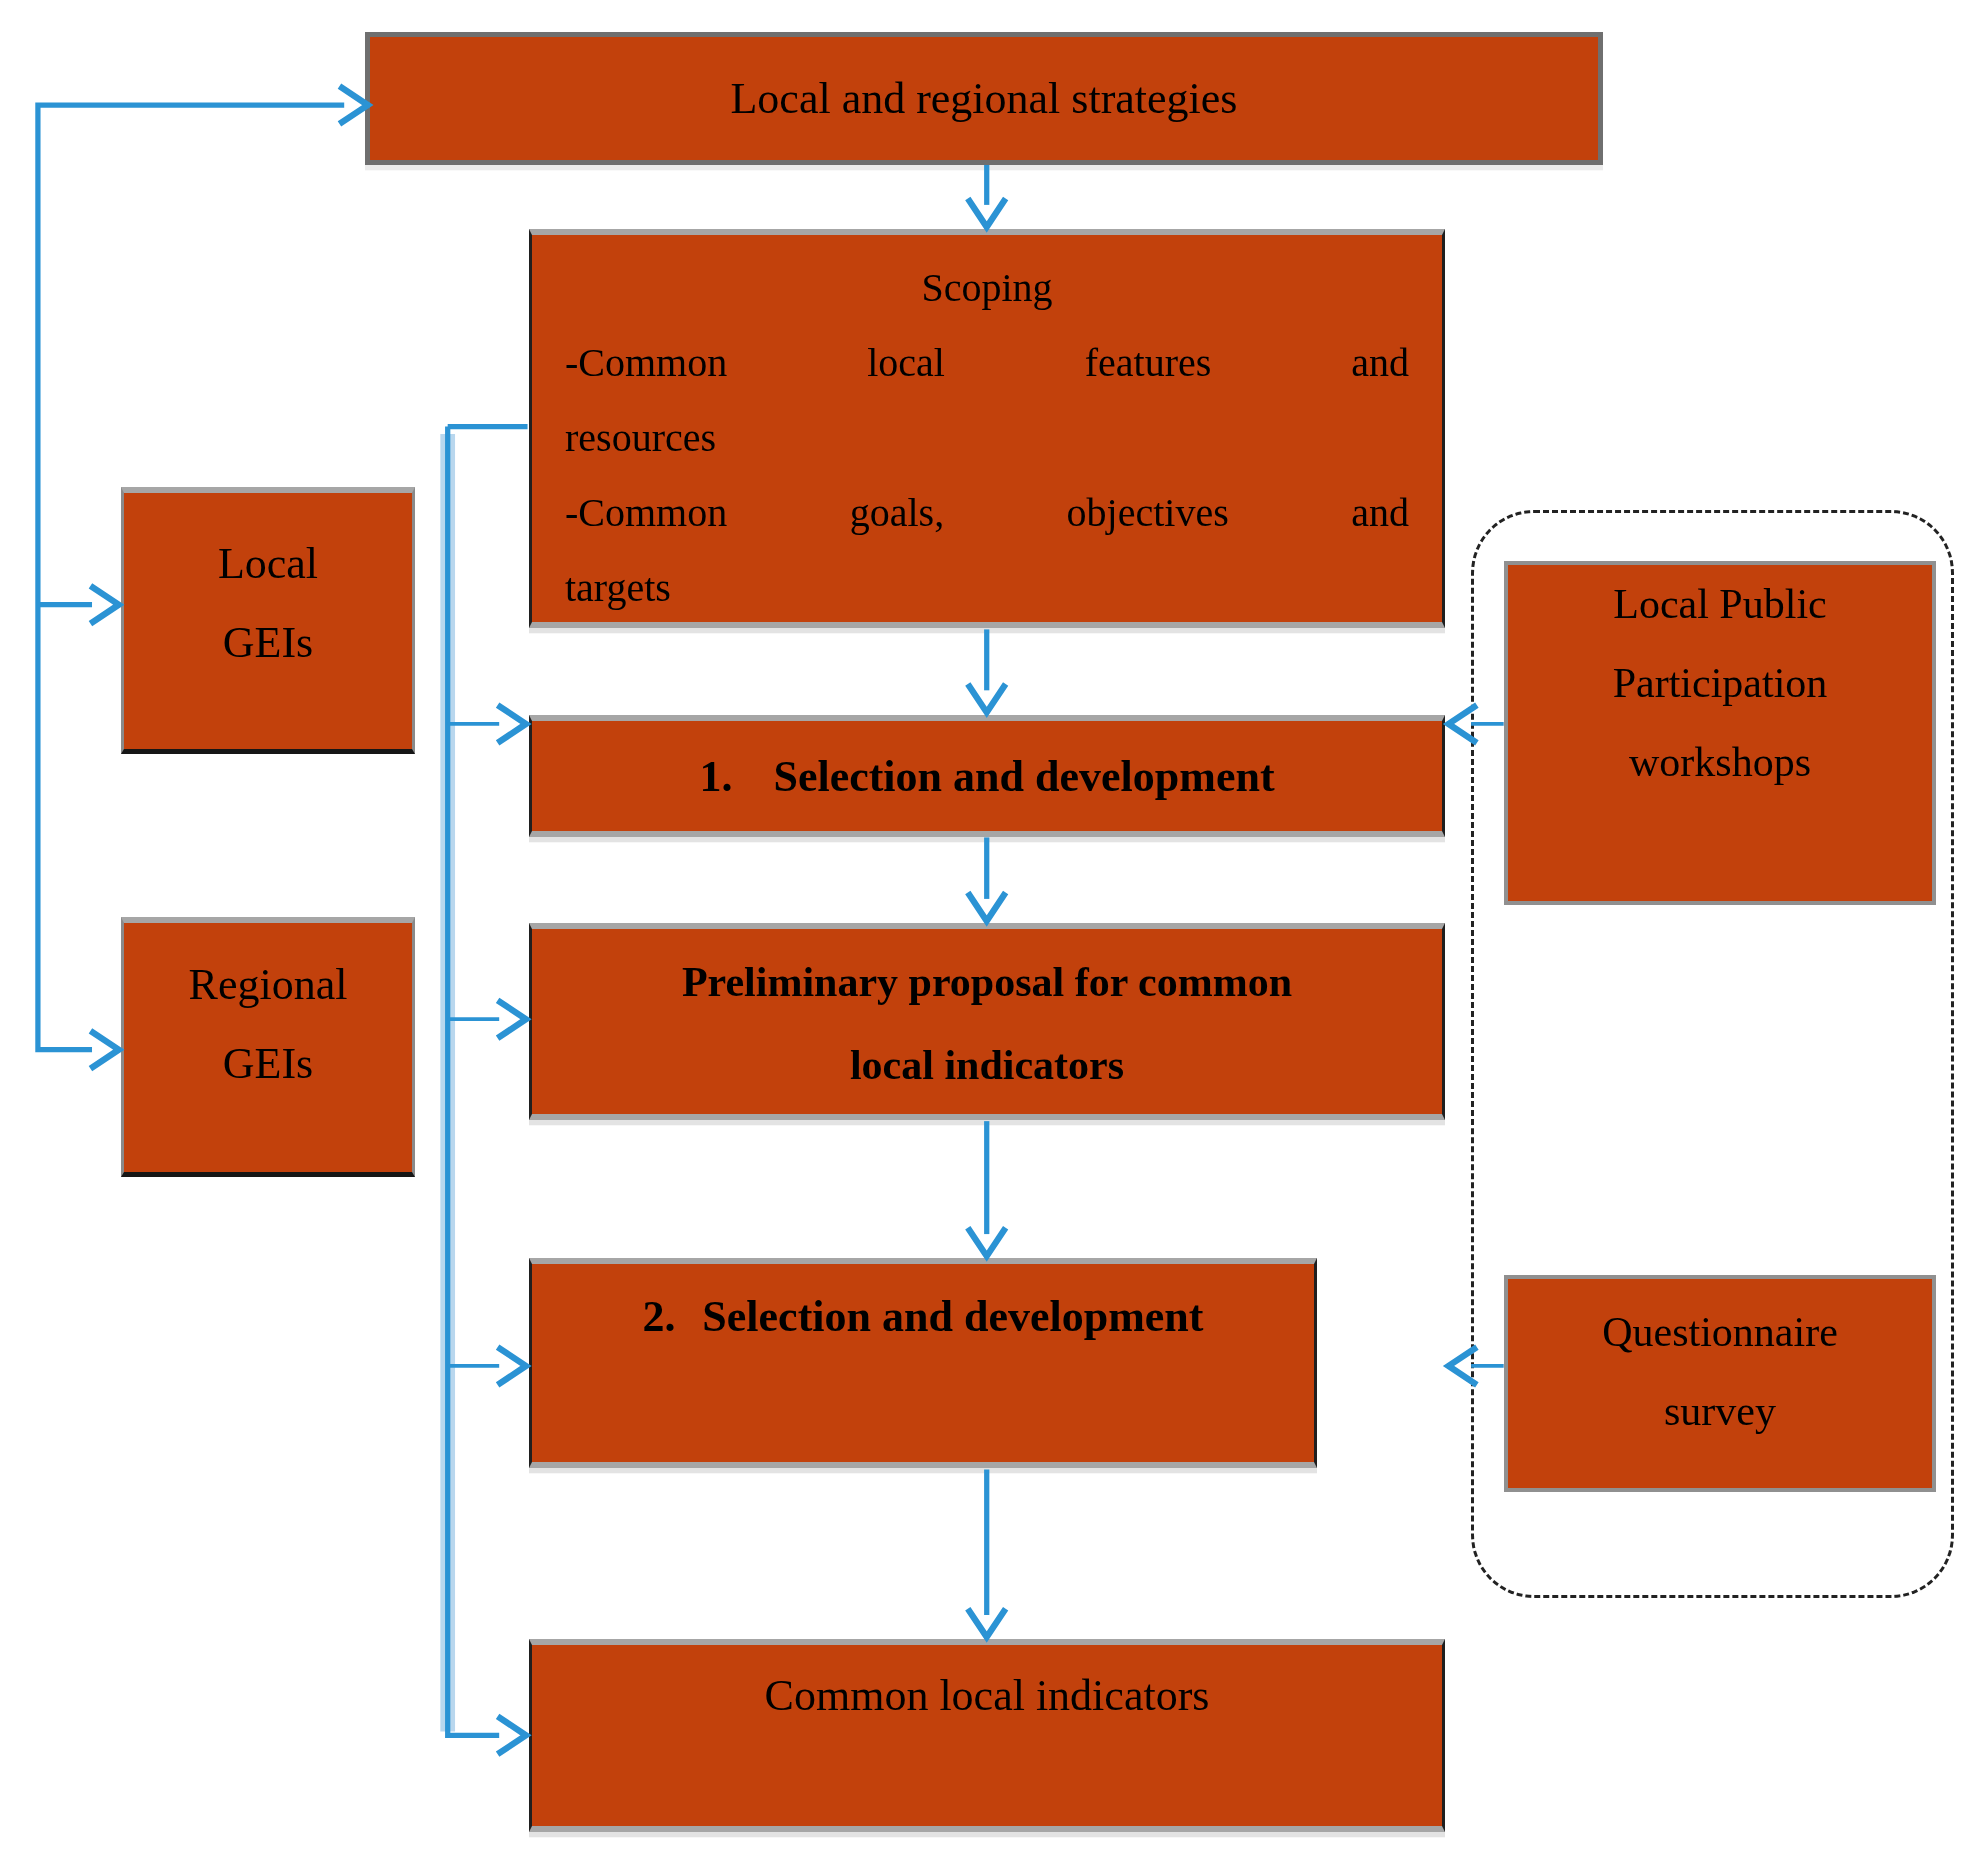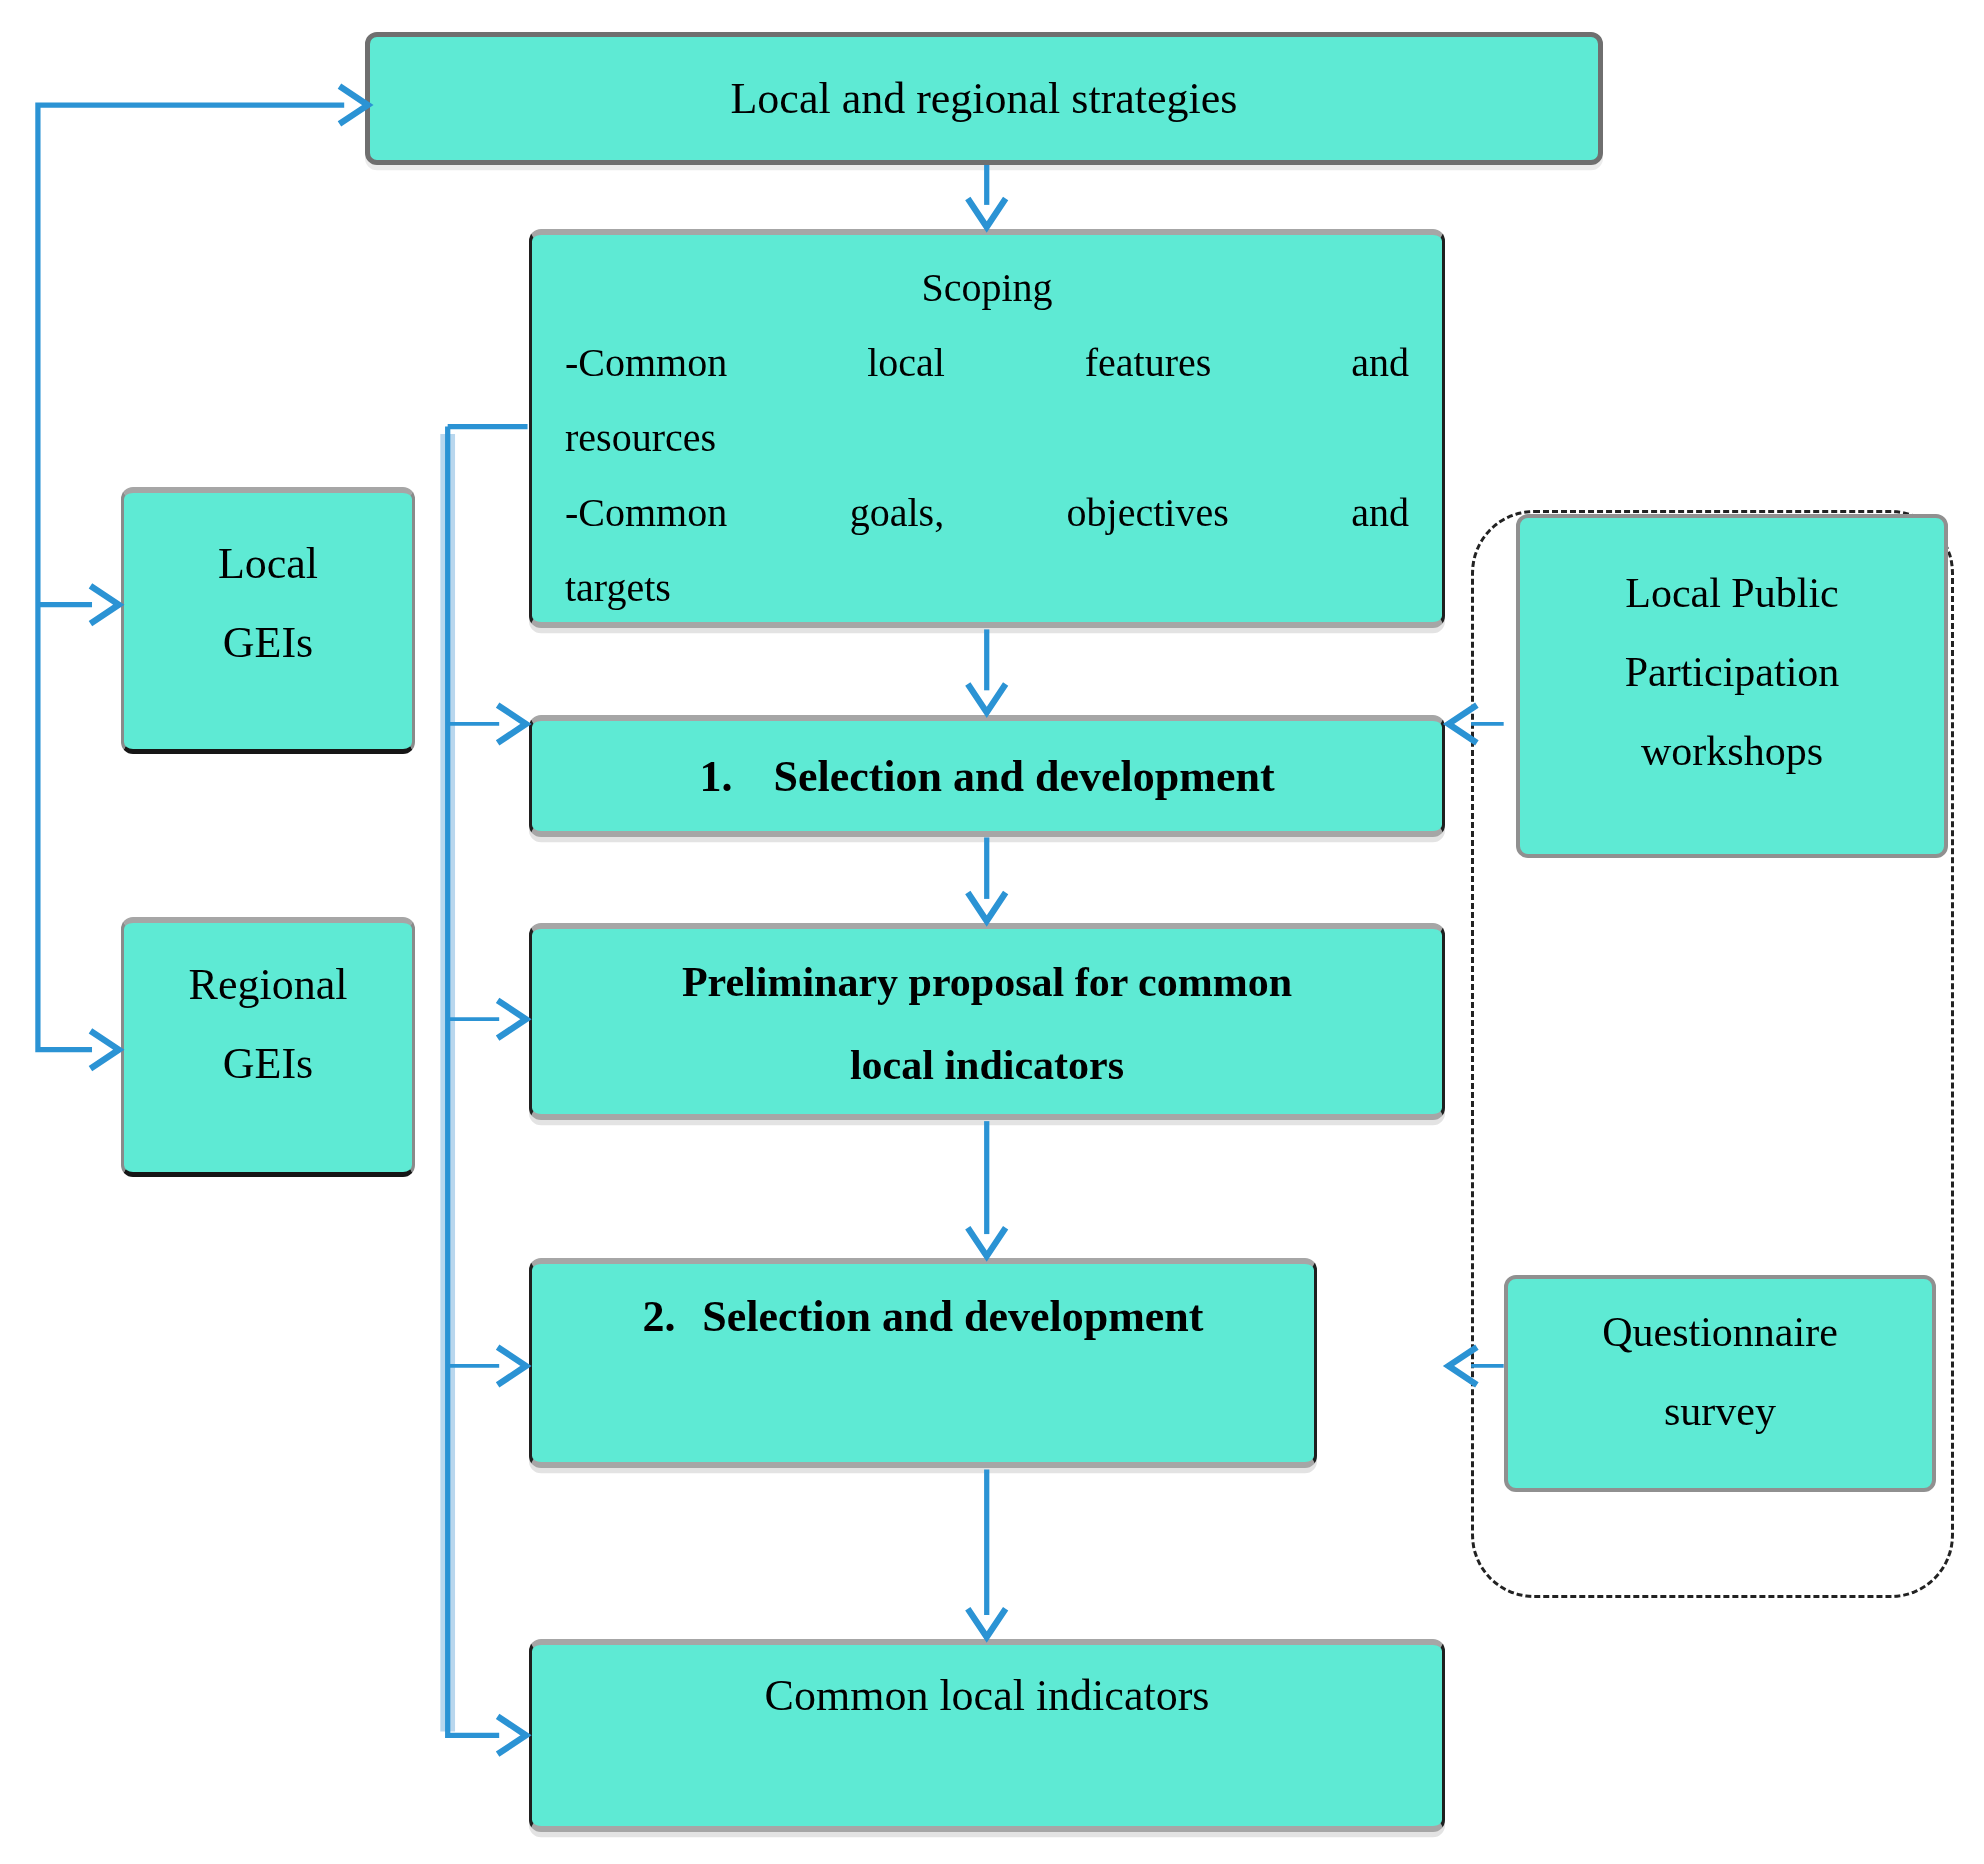--- a/index.html
+++ b/index.html
@@ -5,21 +5,21 @@
   :root{
     --arrow:#2b93d4; --arrow-light:#b9d7ee;
     --border-gray:#6f6f6f; --border-light:#a6a6a6; --border-dark:#1f1f1f; --dash:#222222;
     --text:#000000;
   }
   html,body{margin:0;padding:0;}
   body{
     width:1985px;height:1864px;position:relative;background:#ffffff;
     font-family:"Liberation Serif","DejaVu Serif",serif;color:var(--text);
   }
-  .box{position:absolute;background:#5eead4;box-sizing:border-box;z-index:2;border-radius:12px;}
+  .box{position:absolute;background:#c2410c;box-sizing:border-box;z-index:2;}
   .b-main{
     border-top:6.8px solid var(--border-light);
     border-bottom:6.8px solid var(--border-light);
     border-left:3.2px solid var(--border-dark);
     border-right:3.2px solid var(--border-dark);
     box-shadow:0 5.3px 0 #e3e3e3;
   }
   .b-solid{
     border:5.8px solid var(--border-gray);
     box-shadow:0 5.3px 0 #ececec;
@@ -94,21 +94,21 @@
 
 <div class="box b-main tcenter t-xl bold" style="left:529px;top:1258px;width:788px;height:210px;padding-top:27px;">
   <span class="num2">2.</span>
   <span>Selection and development</span>
 </div>
 
 <div class="box b-main tcenter t-xl" style="left:529px;top:1639px;width:916px;height:193px;padding-top:25px;">
   <span>Common local indicators</span>
 </div>
 
-<div class="box b-inner tcenter t-l lh150" style="left:1504px;top:514px;width:432px;height:344px;padding-top:36px;margin-left:12px;">
+<div class="box b-inner tcenter t-l lh150" style="left:1504px;top:561px;width:432px;height:344px;">
   <div>Local Public</div>
   <div>Participation</div>
   <div>workshops</div>
 </div>
 
 <div class="box b-inner tcenter t-l lh150" style="left:1504px;top:1259px;width:432px;height:217px;padding-top:14px;margin-top:16px;">
   <div>Questionnaire</div>
   <div>survey</div>
 </div>
 

